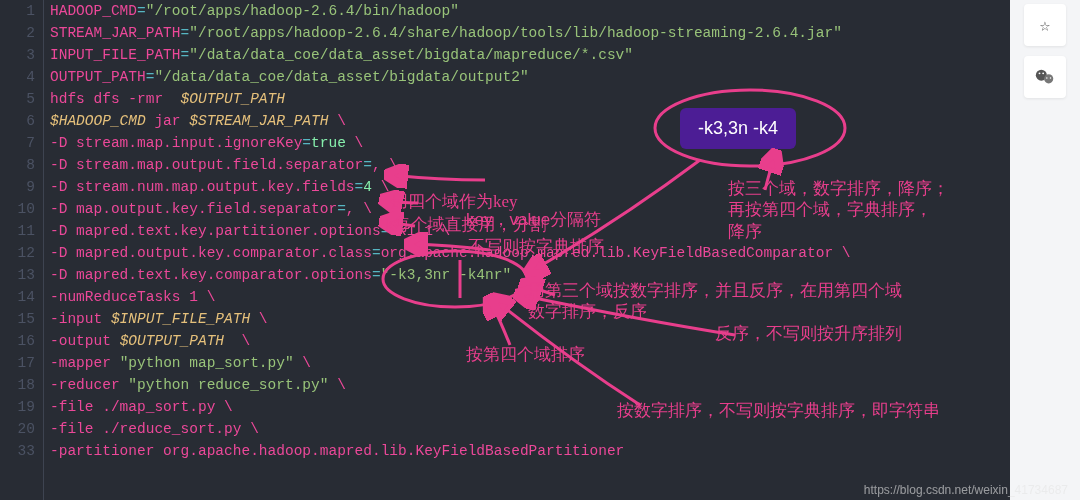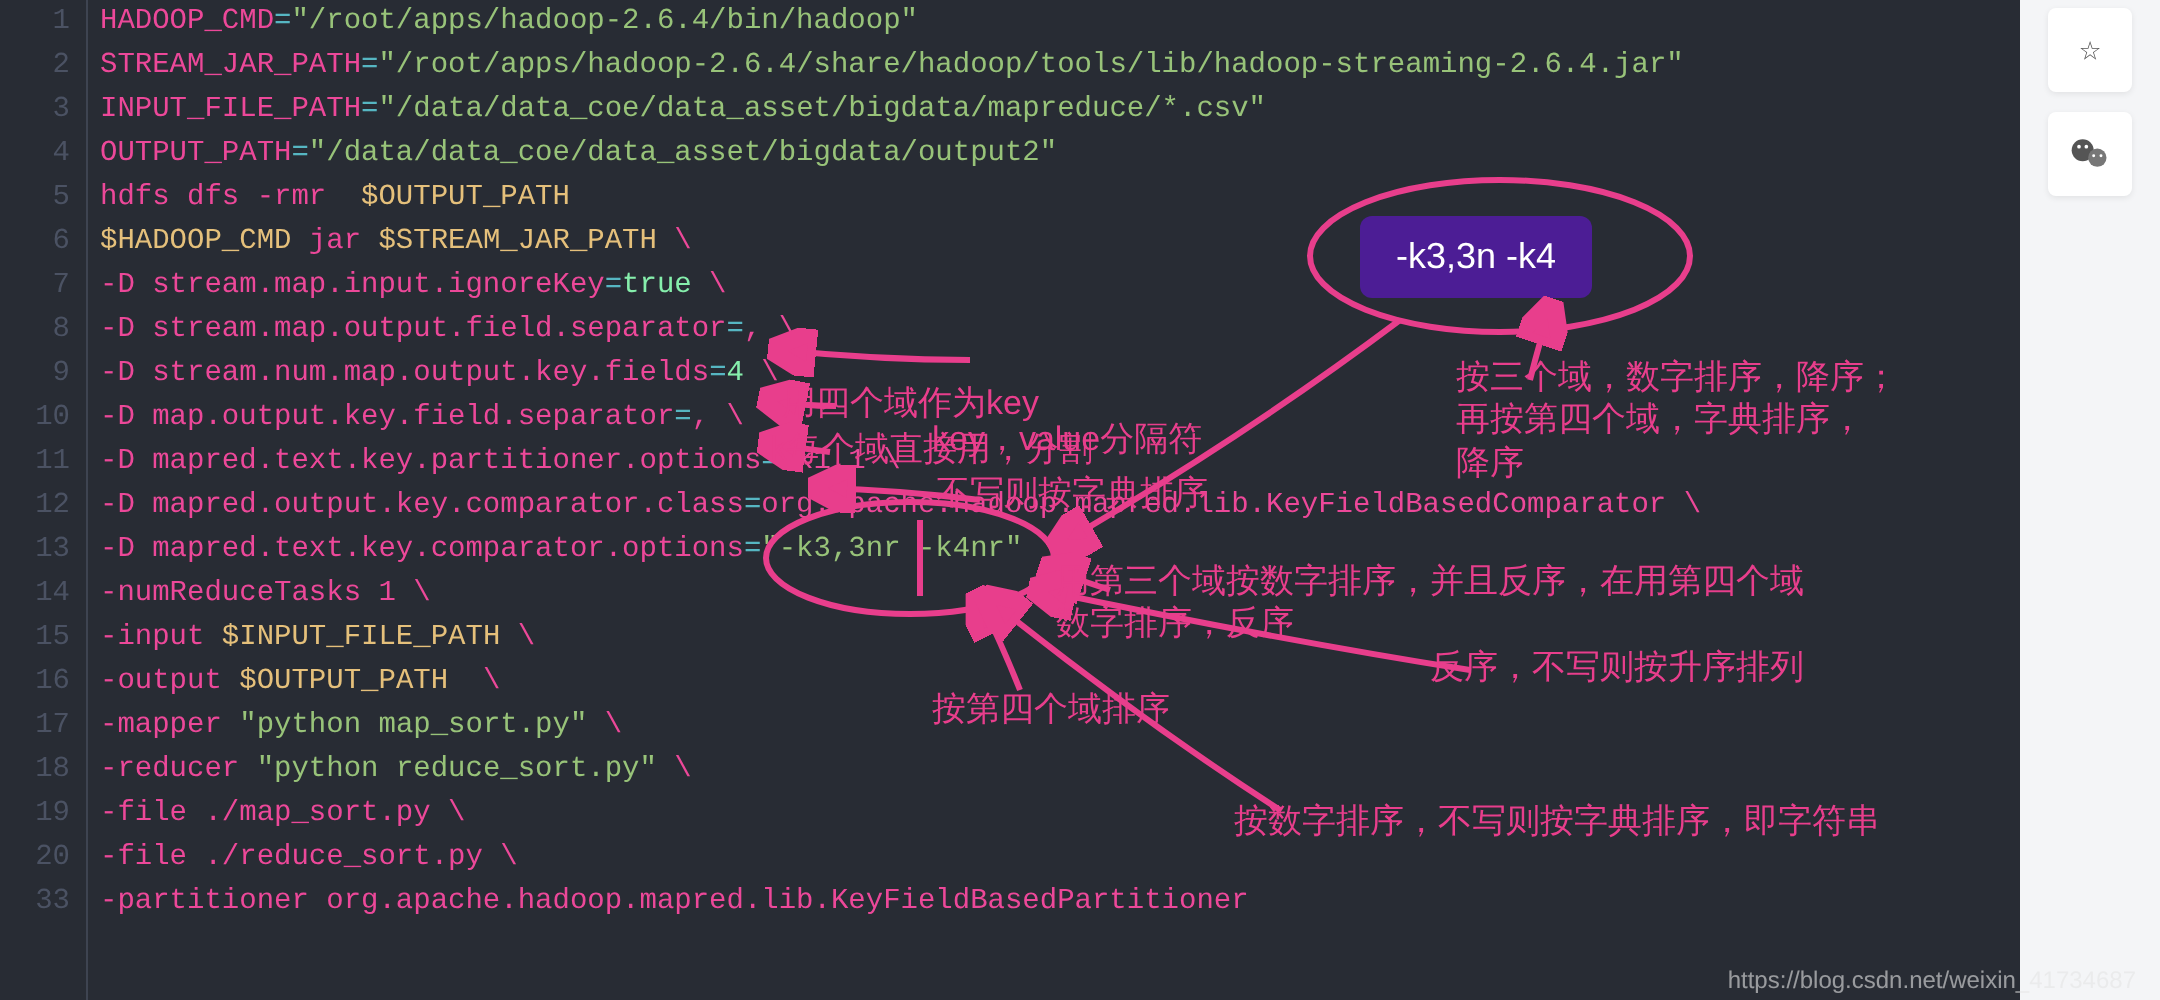--- a/index.html
+++ b/index.html
@@ -30,21 +30,21 @@
     border-right: 1px solid #3e4451;
   }
   .gutter div { height: 22px; line-height: 22px; }
   .code {
     padding-left: 6px;
     color: #abb2bf;
     white-space: pre;
     position: relative;
   }
   .code .line { height: 22px; line-height: 22px; }
-  .s-y { color: #e5c07b; }
+  .s-y { color: #e5c07b; font-style: italic; }
   .s-o { color: #86efac; }
   .s-g { color: #98c379; }
   .s-c { color: #56b6c2; }
   .s-p { color: #ec4899; }
 
   .side {
     position: absolute;
     right: 0;
     top: 0;
     width: 70px;
@@ -182,21 +182,21 @@
 
     <path d="M735,335 Q640,320 520,295" marker-end="url(#ah)"></path>
 
     <path d="M640,405 Q570,360 495,300" marker-end="url(#ah)"></path>
 
     <line x1="460" y1="260" x2="460" y2="298"></line>
   </g>
 </svg>
 
 <div class="ann" style="left:466px; top:161px;margin-top:48px;">key，value分隔符</div>
-<div class="ann" style="left:391px; top:191px;">用四个域作为key</div>
+<div class="ann" style="left:391px; top:191px;font-family:Liberation Serif, serif;">用四个域作为key</div>
 <div class="ann" style="left:385px; top:214px;">k每个域直接用，分割</div>
 <div class="ann" style="left:468px; top:236px;">不写则按字典排序</div>
 <div class="ann" style="left:728px; top:178px; white-space:pre;">按三个域，数字排序，降序；
 再按第四个域，字典排序，
 降序</div>
 <div class="ann" style="left:528px; top:280px; white-space:pre;">用第三个域按数字排序，并且反序，在用第四个域
 数字排序，反序</div>
 <div class="ann" style="left:466px; top:344px;">按第四个域排序</div>
 <div class="ann" style="left:715px; top:323px;">反序，不写则按升序排列</div>
 <div class="ann" style="left:617px; top:400px;">按数字排序，不写则按字典排序，即字符串</div>

